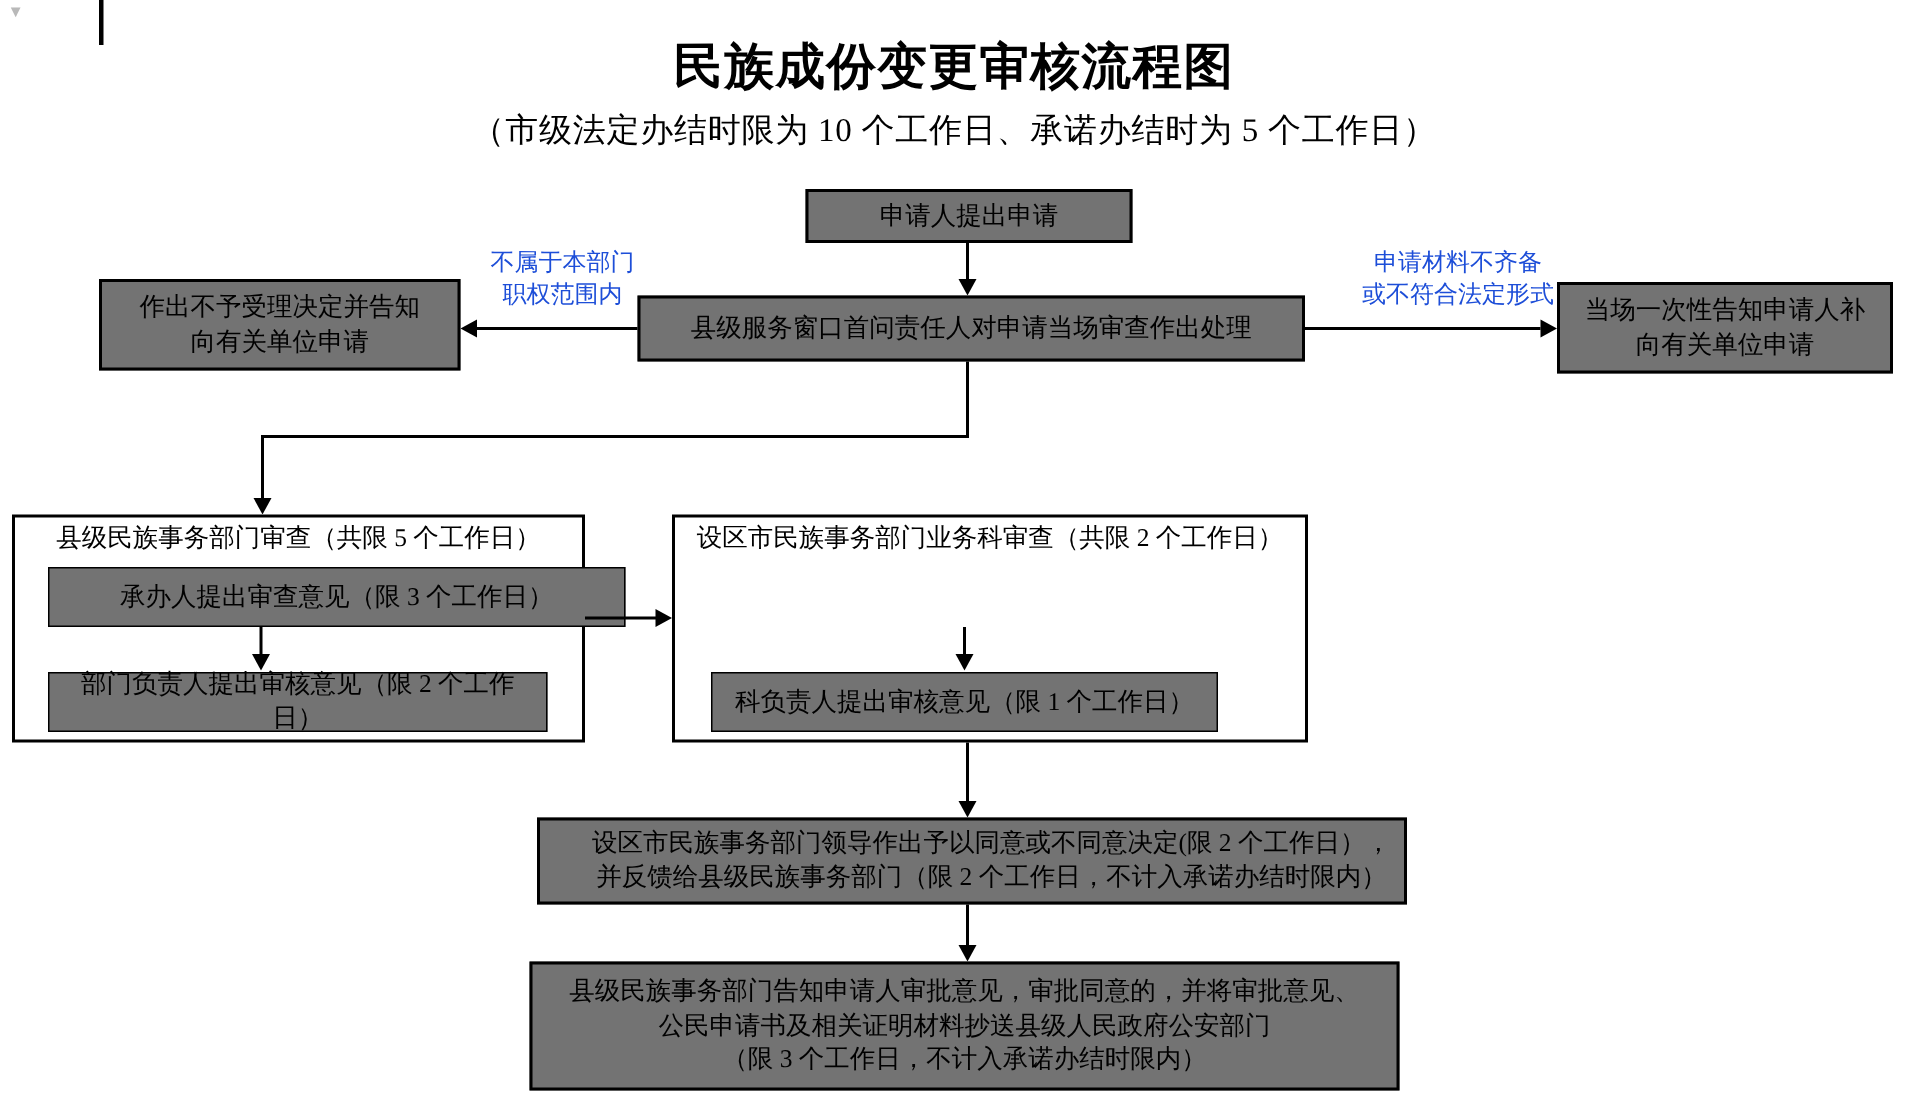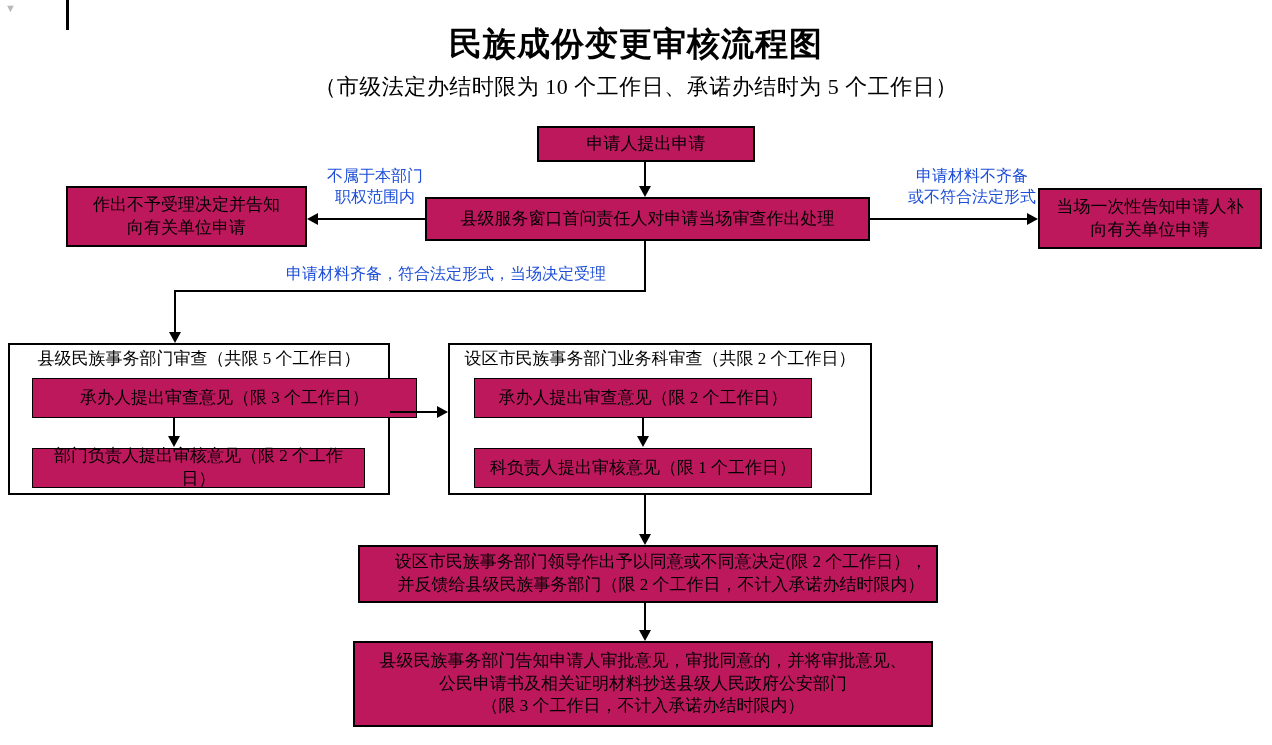--- a/index.html
+++ b/index.html
@@ -20,21 +20,21 @@
     position: absolute;
     left: 0; top: 0;
     width: 1272px;
     height: 745px;
   }
 
   .box {
     position: absolute;
     box-sizing: border-box;
     border: 2px solid #000000;
-    background: #be185d;
+    background: #737373;
     display: flex;
     align-items: center;
     justify-content: center;
     text-align: center;
     line-height: 1.35;
     font-size: 17px;
     padding: 2px 6px;
     white-space: pre-line;
   }
   .box.thin { border-width: 1.5px; }
@@ -153,40 +153,38 @@
 
   <div class="edge-label" style="left:874px; top:166px; width:196px;">申请材料不齐备
 或不符合法定形式</div>
 
   <div class="hline" style="left:870px; top:218px; width:157px; height:2px;"></div>
   <div class="arrow-right" style="left:1027px; top:213px;"></div>
 
   <div class="box" style="left:1038px; top:188px; width:224px; height:61px;">当场一次性告知申请人补
 向有关单位申请</div>
 
-  <div class="edge-label" style="left:236px; top:264px; width:420px;">申请材料齐备，符合法定形式，当场决定受理</div>
 
   <div class="vline" style="left:644px; top:241px; width:2px; height:51px;"></div>
   <div class="hline" style="left:174px; top:290px; width:472px; height:2px;"></div>
   <div class="vline" style="left:174px; top:290px; width:2px; height:44px;"></div>
   <div class="arrow-down" style="left:169px; top:332px;"></div>
 
   <div class="group-box" style="left:8px; top:343px; width:382px; height:152px;"></div>
   <div class="group-title" style="left:8px; width:382px; top:347px;">县级民族事务部门审查（共限 5 个工作日）</div>
   <div class="box thin" style="left:32px; top:378px; width:385px; height:40px;">承办人提出审查意见（限 3 个工作日）</div>
   <div class="vline" style="left:173px; top:418px; width:2px; height:20px;"></div>
   <div class="arrow-down" style="left:168px; top:436px;"></div>
   <div class="box thin" style="left:32px; top:448px; width:333px; height:40px;">部门负责人提出审核意见（限 2 个工作日）</div>
 
   <div class="hline" style="left:390px; top:411px; width:48px; height:2px;"></div>
   <div class="arrow-right" style="left:437px; top:406px;"></div>
 
   <div class="group-box" style="left:448px; top:343px; width:424px; height:152px;"></div>
   <div class="group-title" style="left:448px; width:424px; top:347px;">设区市民族事务部门业务科审查（共限 2 个工作日）</div>
-  <div class="box thin" style="left:474px; top:378px; width:338px; height:40px;">承办人提出审查意见（限 2 个工作日）</div>
   <div class="vline" style="left:642px; top:418px; width:2px; height:20px;"></div>
   <div class="arrow-down" style="left:637px; top:436px;"></div>
   <div class="box thin" style="left:474px; top:448px; width:338px; height:40px;">科负责人提出审核意见（限 1 个工作日）</div>
 
   <div class="vline" style="left:644px; top:495px; width:2px; height:40px;"></div>
   <div class="arrow-down" style="left:639px; top:534px;"></div>
 
   <div class="box" style="left:358px; top:545px; width:580px; height:58px;padding-left:32px;">设区市民族事务部门领导作出予以同意或不同意决定(限 2 个工作日），
 并反馈给县级民族事务部门（限 2 个工作日，不计入承诺办结时限内）</div>
 

